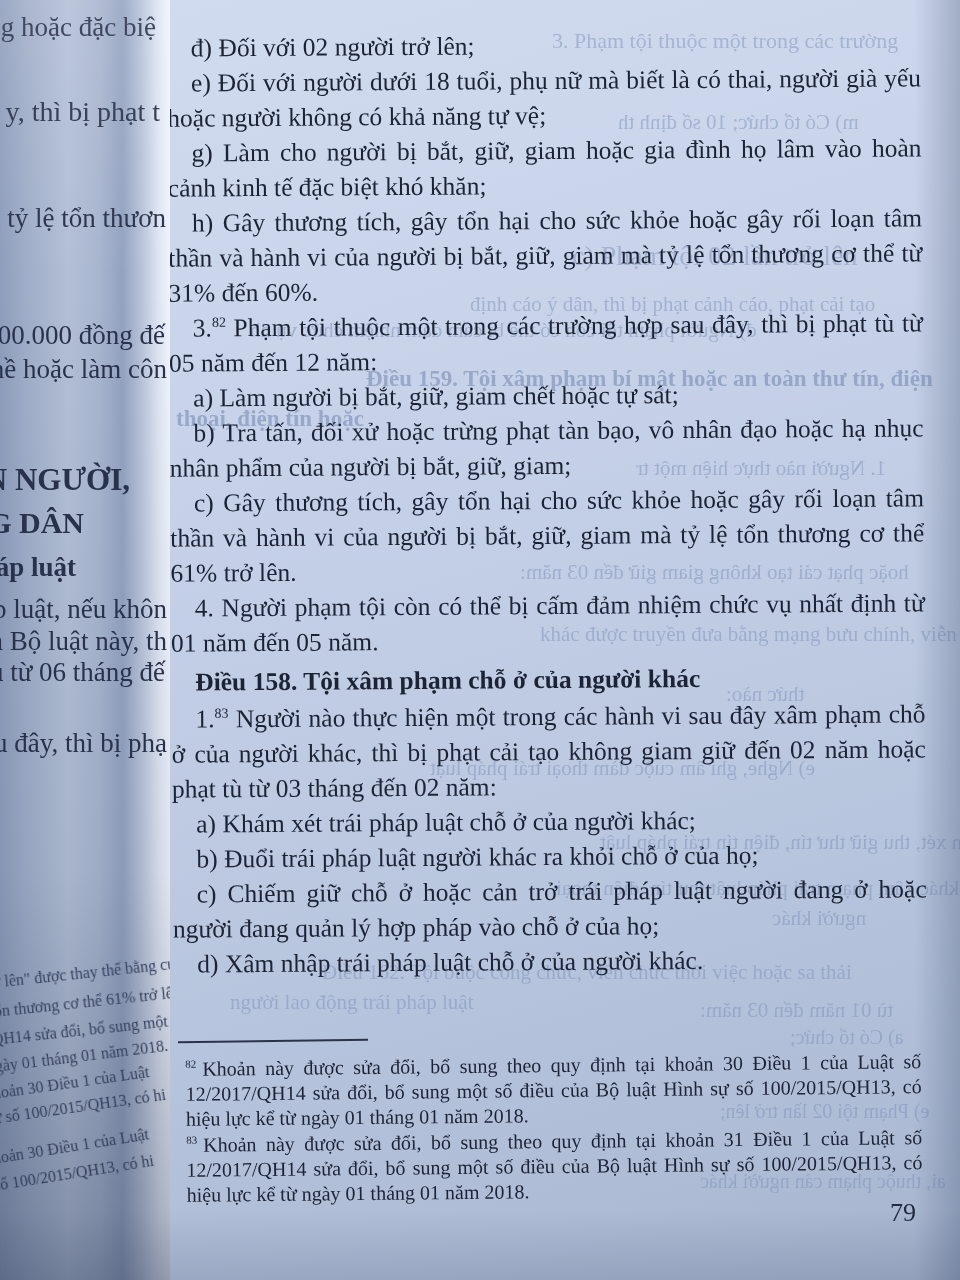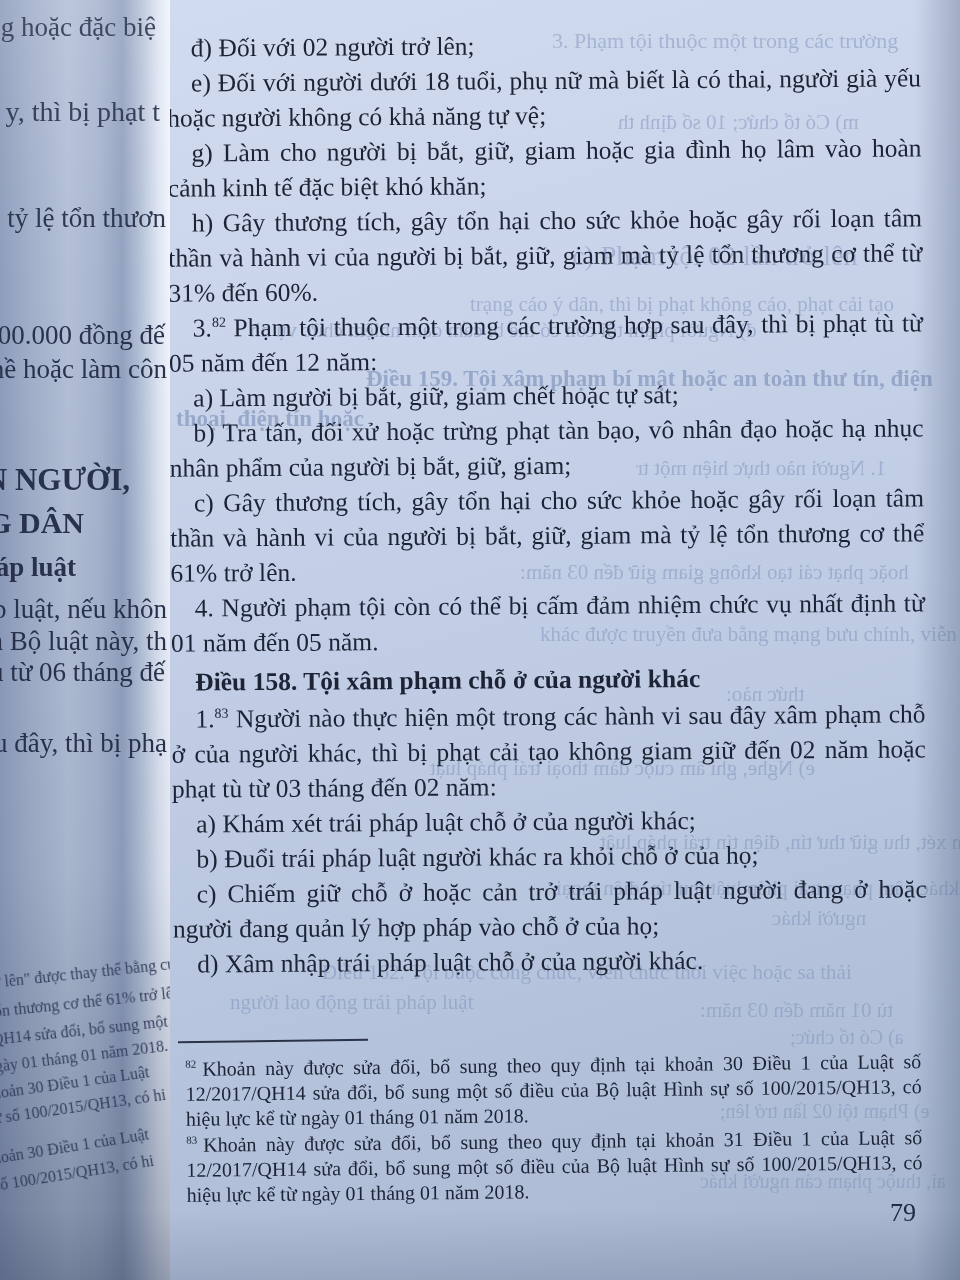--- a/index.html
+++ b/index.html
@@ -41,21 +41,21 @@
     background:linear-gradient(180deg,rgba(40,54,84,0) 0%,rgba(40,54,84,.16) 100%);}
 </style>
 </head>
 <body>
 
 <div class="photo">
   <div class="ghost-layer">
       <span class="ghost" style="left: 552px; top: 28px; font-size: 22px;">3. Phạm tội thuộc một trong các trường</span>
       <span class="ghost mir" style="left: 618px; top: 110px; font-size: 21px;">m) Có tổ chức; 10 số định th</span>
       <span class="ghost" style="left: 572px; top: 196px; font-size: 28px; margin-top: 44px;">c) Phạm tội 02 lần trở lên</span>
-      <span class="ghost" style="left: 470px; top: 292px; font-size: 21px;">trạng cáo ý dân, thì bị phạt không cáo, phạt cải tạo</span>
+      <span class="ghost" style="left: 470px; top: 292px; font-size: 21px;">định cáo ý dân, thì bị phạt cảnh cáo, phạt cải tạo</span>
       <span class="ghost mir" style="left: 250px; top: 318px; font-size: 21px;">đ) Người phạm tội còn có thể bị cấm đảm nhiệm chức vụ nh</span>
       <span class="ghost bold" style="left: 366px; top: 366px; font-size: 23px;">Điều 159. Tội xâm phạm bí mật hoặc an toàn thư tín, điện</span>
       <span class="ghost bold" style="left: 176px; top: 398px; font-size: 23px; margin-top: 8px;">thoại, điện tín hoặc</span>
       <span class="ghost mir" style="left: 636px; top: 456px; font-size: 21px;">1. Người nào thực hiện một tr</span>
       <span class="ghost mir" style="left: 520px; top: 560px; font-size: 21px;">hoặc phạt cải tạo không giam giữ đến 03 năm:</span>
       <span class="ghost" style="left: 540px; top: 622px; font-size: 21px;">khác được truyền đưa bằng mạng bưu chính, viễn thông</span>
       <span class="ghost mir" style="left: 726px; top: 682px; font-size: 21px;">thức nào:</span>
       <span class="ghost mir" style="left: 430px; top: 756px; font-size: 21px;">e) Nghe, ghi âm cuộc đàm thoại trái pháp luật</span>
       <span class="ghost mir" style="left: 600px; top: 830px; font-size: 21px;">d) Khám xét, thu giữ thư tín, điện tín trái pháp luật</span>
       <span class="ghost mir" style="left: 556px; top: 876px; font-size: 21px;">đ) Hành vi khác xâm phạm trái pháp luật thư tín, điện thoại</span>

